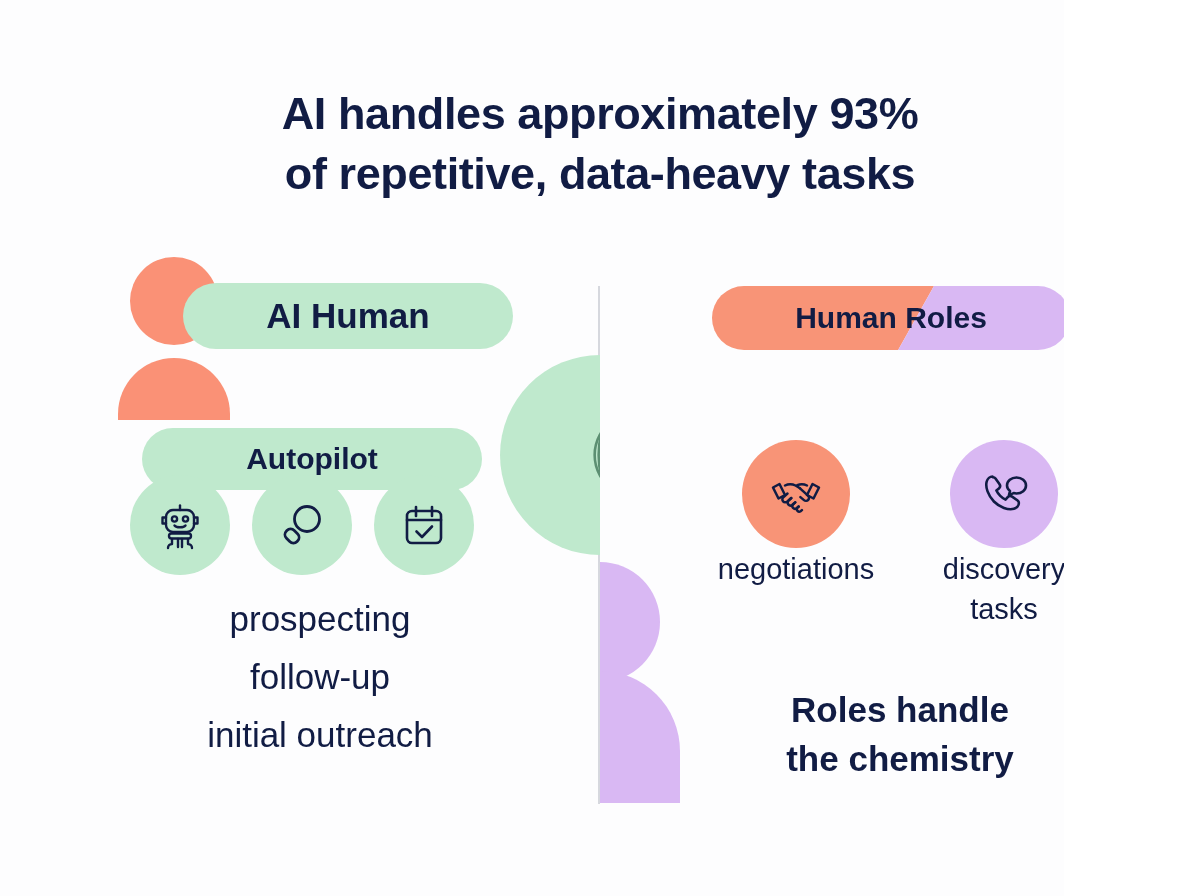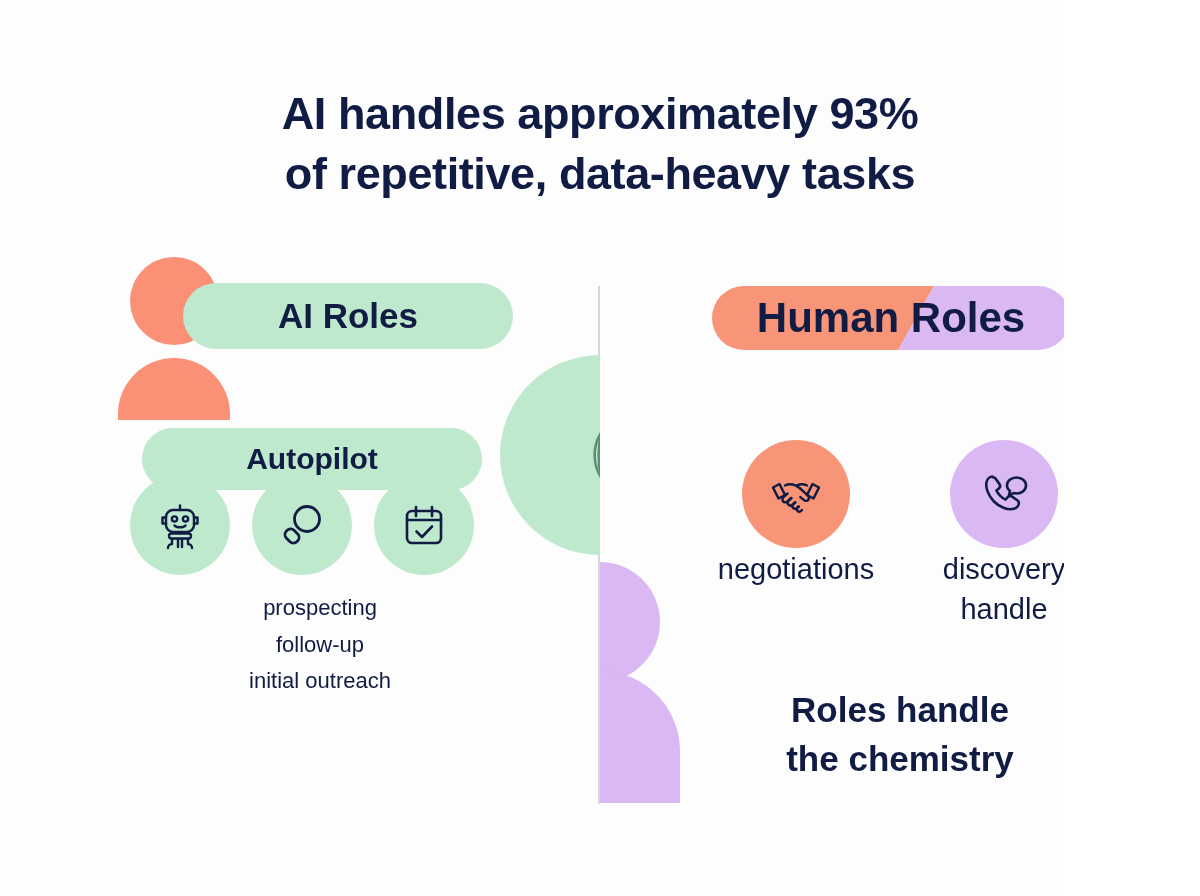--- a/index.html
+++ b/index.html
@@ -162,21 +162,21 @@
   .icon-circle.lilac { background: #d9b8f3; }
   .icon-circle svg { display: block; }
 
   .task-list {
     position: absolute;
     left: 0;
     top: 340px;
     width: 420px;
     text-align: center;
     color: #111c44;
-    font-size: 22px;
+    font-size: 35px;
     line-height: 1.66;
     font-weight: 400;
   }
   .task-list span { display: block; }
 
   
   .right-col {
     position: absolute;
     left: 680px;
     top: 250px;
@@ -206,21 +206,21 @@
     position: absolute;
     left: 0; top: 0;
     width: 100%; height: 100%;
     background: #d9b8f3;
     clip-path: polygon(62% 0, 100% 0, 100% 100%, 52% 100%);
   }
   .pill-human-roles .pill-text {
     position: relative;
     z-index: 2;
     color: #111c44;
-    font-size: 42px;
+    font-size: 30px;
     font-weight: 700;
   }
 
   .human-icons {
     position: absolute;
     left: 0;
     top: 190px;
     width: 440px;
     display: flex;
     justify-content: space-between;
@@ -282,21 +282,21 @@
 
   <div class="person-head"></div>
   <div class="person-body"></div>
 
   <div class="left-col">
 
     <div class="ai-head"></div>
     <div class="ai-body"></div>
 
     <div class="pill pill-ai-roles">
-      <span>AI Roles</span>
+      <span>AI Human</span>
     </div>
 
     <div class="pill pill-autopilot">
       <span>Autopilot</span>
     </div>
 
     <div class="icon-row">
 
       <div class="icon-circle green">
         <svg width="56" height="56" viewBox="0 0 56 56" fill="none" stroke="#111c44" stroke-width="2.4" stroke-linecap="round" stroke-linejoin="round">
@@ -373,21 +373,21 @@
 
       <div class="human-icon-item">
         <div class="icon-circle lilac">
           <svg width="60" height="60" viewBox="0 0 60 60" fill="none" stroke="#111c44" stroke-width="2.6" stroke-linecap="round" stroke-linejoin="round">
             <path d="M18.5 12.5c-2.5 0-5 2.2-5.8 5-1.6 5.6 1.5 14.2 7.2 20s14.4 8.9 20 7.3c2.8-.8 5-3.3 5-5.8 0-1-.5-1.9-1.3-2.5l-5.5-3.9c-1.4-1-3.3-.8-4.4.5l-2.2 2.5c-3.3-1.4-7.6-5.6-9.1-9l2.5-2.2c1.3-1.1 1.5-3 .5-4.4l-3.9-5.5a3 3 0 0 0-2.5-1.3z"></path>
             <path d="M42.5 13.5c5.2 0 9.5 3.5 9.5 8s-4.3 8-9.5 8c-1 0-2-.1-2.9-.4l-4.6 2 1-4.1c-1.9-1.5-3-3.5-3-5.5 0-4.5 4.3-8 9.5-8z"></path>
           </svg>
         </div>
         <div class="caption">
           <span>discovery</span>
-          <span>handle</span>
+          <span>tasks</span>
         </div>
       </div>
 
     </div>
 
     <div class="closing">
       <span>Roles handle</span>
       <span>the chemistry</span>
     </div>
 

